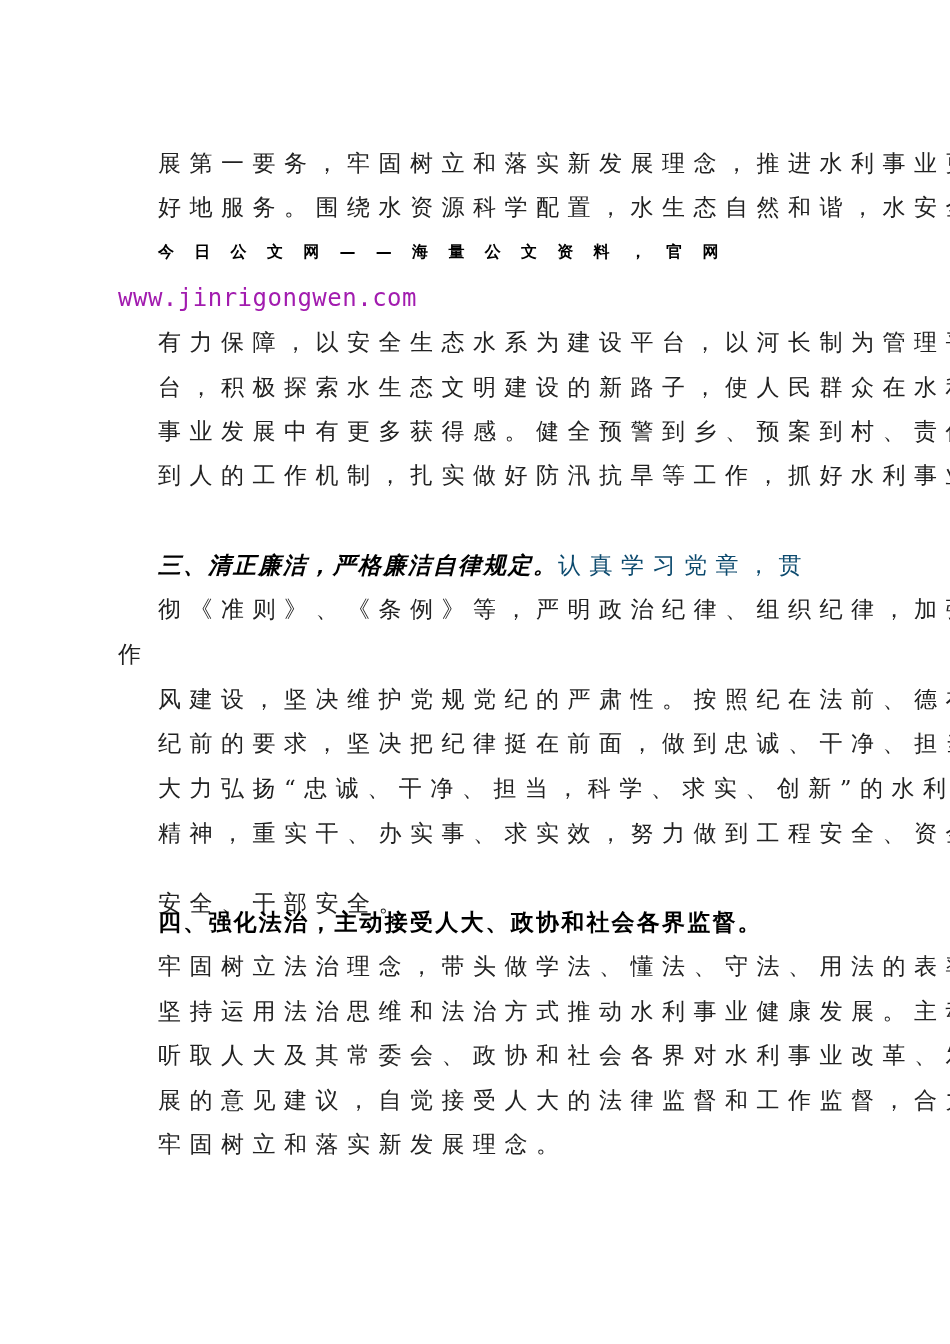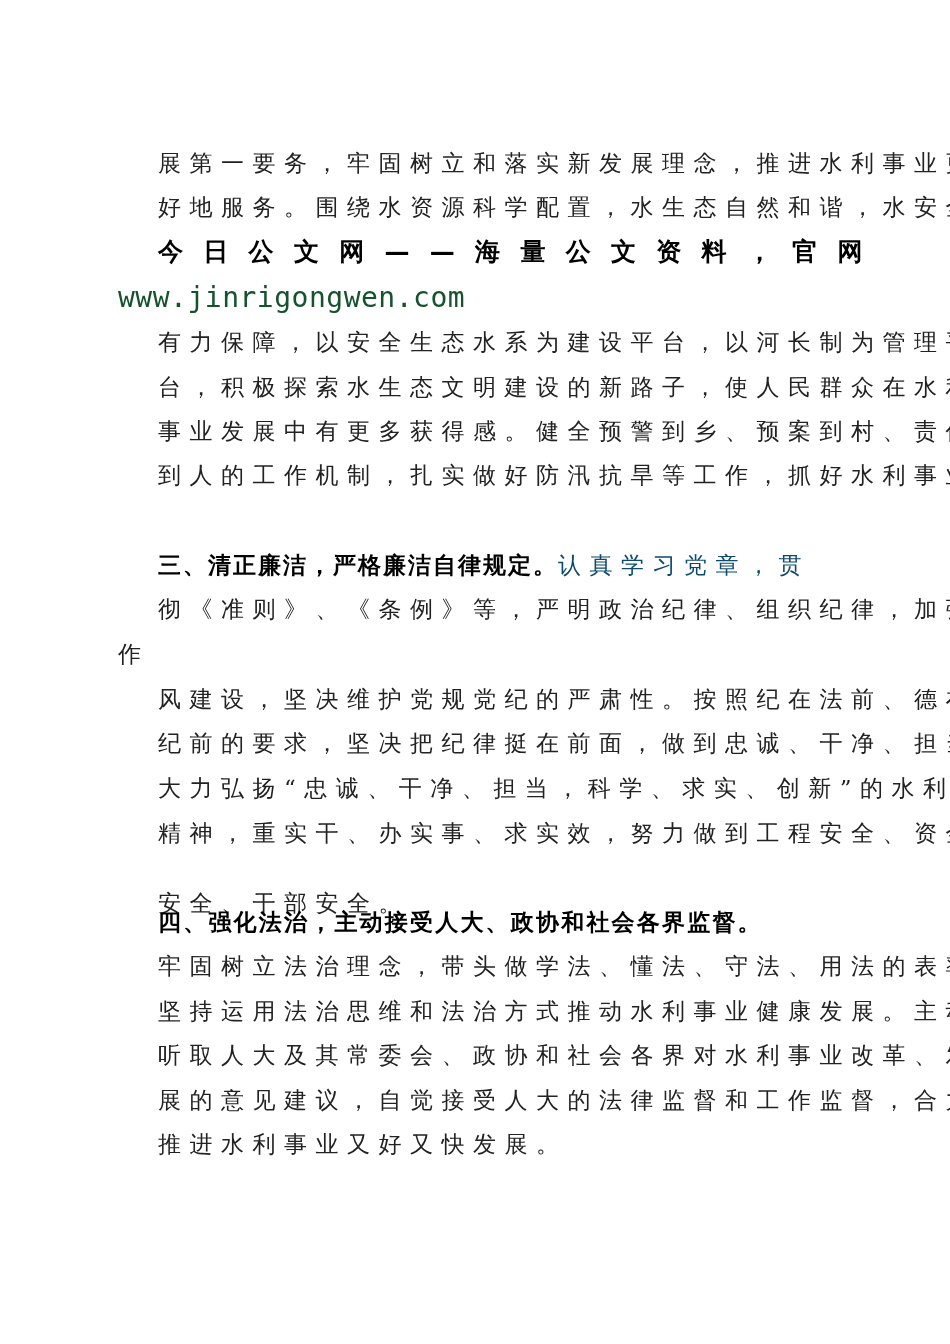--- a/index.html
+++ b/index.html
@@ -2,25 +2,25 @@
 <html><head>
 <meta charset="utf-8">
 <style>
   html, body { margin: 0; padding: 0; background: #ffffff; }
   body { width: 950px; height: 1344px; position: relative; overflow: hidden;
          font-family: "DejaVu Serif", "Liberation Serif", serif; color: #1a1a1a; }
   .page { position: absolute; left: 0; top: 0; width: 950px; height: 1344px; background: #fff; }
   .line { position: absolute; white-space: nowrap; font-size: 23px; line-height: 30px; }
   .body-line { left: 158px; letter-spacing: 8.5px; color: #222; font-weight: 300; }
   .wm-title { left: 158px; font-weight: bold; letter-spacing: 20.3px; color: #000;
-              font-family: "DejaVu Sans", "Liberation Sans", sans-serif; font-size: 25px; }
+              font-family: "DejaVu Sans", "Liberation Sans", sans-serif; font-size: 16px; }
   .wm-url { left: 118px; font-family: "DejaVu Sans Mono", "Liberation Mono", monospace;
-            font-size: 28px; letter-spacing: 0.5px; color: #14532d; }
+            font-size: 24px; letter-spacing: 0.5px; color: #a21caf; }
   .heading { font-weight: bold; font-family: "DejaVu Sans", "Liberation Sans", sans-serif;
-             letter-spacing: 2px; color: #000; }
+             letter-spacing: 2px; color: #000; font-style: italic; }
   .heading-rest { font-weight: normal; font-family: "DejaVu Serif", "Liberation Serif", serif;
                   letter-spacing: 8.5px; color: #0c4a6e; }
   .orphan { left: 118px; letter-spacing: 8px; color: #222; }
   .full-heading { left: 158px; font-weight: bold; font-family: "DejaVu Sans", "Liberation Sans", sans-serif;
                   letter-spacing: 2.2px; color: #000; }
 </style>
 </head>
 <body>
 
 <div class="page">
@@ -45,15 +45,15 @@
   <div class="line body-line" style="top:728px;">纪前的要求，坚决把纪律挺在前面，做到忠诚、干净、担当。</div>
   <div class="line body-line" style="top:773px;">大力弘扬“忠诚、干净、担当，科学、求实、创新”的水利</div>
   <div class="line body-line" style="top:818px;">精神，重实干、办实事、求实效，努力做到工程安全、资金</div>
   <div class="line body-line" style="top:888px;">安全、干部安全。</div>
 
   <div class="line full-heading" style="top:907px;">四、强化法治，主动接受人大、政协和社会各界监督。</div>
   <div class="line body-line" style="top:951px;">牢固树立法治理念，带头做学法、懂法、守法、用法的表率，</div>
   <div class="line body-line" style="top:996px;">坚持运用法治思维和法治方式推动水利事业健康发展。主动</div>
   <div class="line body-line" style="top:1040px;">听取人大及其常委会、政协和社会各界对水利事业改革、发</div>
   <div class="line body-line" style="top:1085px;">展的意见建议，自觉接受人大的法律监督和工作监督，合力</div>
-  <div class="line body-line" style="top:1129px;">推进水利事业又好又快发展。</div>
+  <div class="line body-line" style="top:1129px;">牢固树立和落实新发展理念。</div>
 
 </div>
 
 </body></html>

